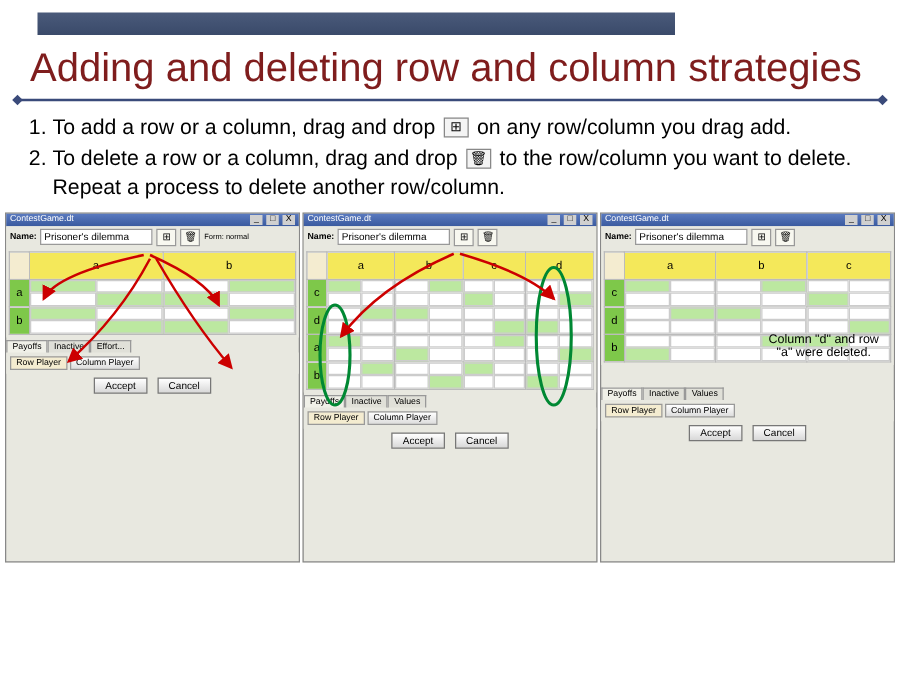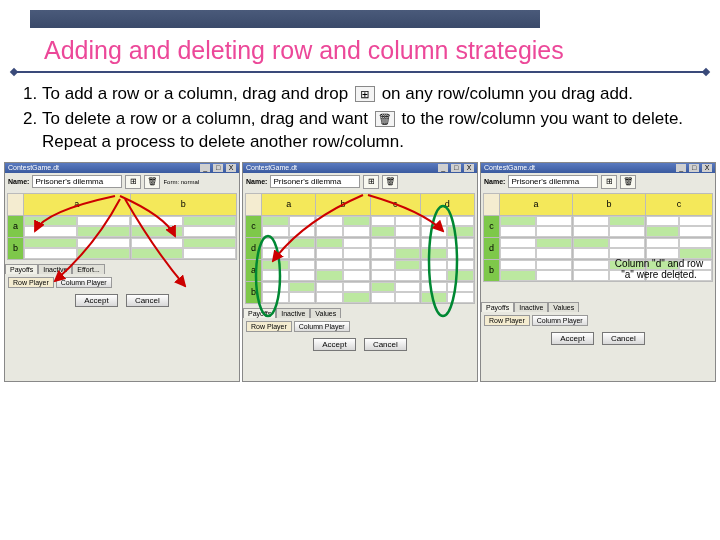--- a/index.html
+++ b/index.html
@@ -1,27 +1,27 @@
 <!DOCTYPE html>
 <html><head>
 <meta charset="utf-8">
 <style>
   * { box-sizing: border-box; margin: 0; padding: 0; }
   body { width: 720px; height: 540px; font-family: Verdana, Arial, sans-serif; background: #fff; position: relative; overflow: hidden; }
   .top-bar { height: 18px; background: linear-gradient(to bottom, #4a5a7a, #3a4a6a); margin: 10px 180px 0 30px; }
-  .title { font-size: 25px; font-weight: 400; color: #ec4899; padding: 8px 28px 4px 44px; line-height: 1.15; }
+  .title { font-size: 32px; font-weight: 400; color: #7f1d1d; padding: 8px 28px 4px 24px; line-height: 1.15; }
   .underline { border-bottom: 2px solid #3a4a7a; margin: 2px 14px 0 14px; position: relative; }
   .underline::before, .underline::after { content: ''; position: absolute; width: 6px; height: 6px; background: #3a4a7a; top: -2px; transform: rotate(45deg); }
   .underline::before { left: -3px; }
   .underline::after { right: -3px; }
   ol.instructions { padding: 10px 28px 6px 42px; font-size: 17px; line-height: 1.35; }
   ol.instructions li { margin-bottom: 2px; }
   .inline-icon { display: inline-block; width: 20px; height: 16px; vertical-align: middle; font-size: 11px; text-align: center; line-height: 14px; border: 1px solid #888; background: #f4f4f4; margin: 0 2px; }
   .shots { display: flex; gap: 2px; padding: 0 4px; }
-  .shot { flex: 1; border: 1px solid #888; background: #e8e8e0; position: relative; height: 220px; font-size: 8px; }
+  .shot { flex: 1; border: 1px solid #888; background: #e8e8e0; position: relative; height: 280px; font-size: 8px; }
   .shot-title { background: linear-gradient(#5a7abf,#3a5a9f); color: #fff; padding: 1px 3px; font-size: 7px; display: flex; justify-content: space-between; }
   .shot-title .wbtns span { display: inline-block; width: 10px; height: 8px; background: #d0d0d0; margin-left: 1px; text-align: center; line-height: 7px; color: #000; }
   .name-row { display: flex; align-items: center; gap: 3px; padding: 2px 3px; background: #e8e8e0; }
   .name-row label { font-weight: bold; font-size: 7px; }
   .name-row input { flex: 1; font-size: 8px; padding: 1px 2px; border: 1px solid #999; max-width: 90px; }
   .icon-btn { width: 16px; height: 14px; border: 1px solid #999; background: #f8f8f0; font-size: 8px; line-height: 12px; text-align: center; }
   .grid-wrap { padding: 2px; background: #e8e8e0; position: relative; }
   table.game { border-collapse: collapse; width: 100%; font-size: 8px; }
   table.game td, table.game th { border: 1px solid #bbb; padding: 0; text-align: center; height: 22px; position: relative; }
   table.game th { background: #f4ecd0; font-weight: normal; font-size: 9px; }
@@ -49,21 +49,21 @@
 <h1 class="title">Adding and deleting row and column strategies</h1>
 <div class="underline"></div>
 
 <ol class="instructions">
   <li>
     <span>To add a row or a column, drag and drop </span>
     <span class="inline-icon">⊞</span>
     <span> on any row/column you drag add.</span>
   </li>
   <li>
-    <span>To delete a row or a column, drag and want </span>
+    <span>To delete a row or a column, drag and drop </span>
     <span class="inline-icon">🗑</span>
     <span> to the row/column you want to delete. Repeat a process to delete another row/column.</span>
   </li>
 </ol>
 
 <div class="shots">
 
   <div class="shot">
     <div class="shot-title">
       <span>ContestGame.dt</span>

